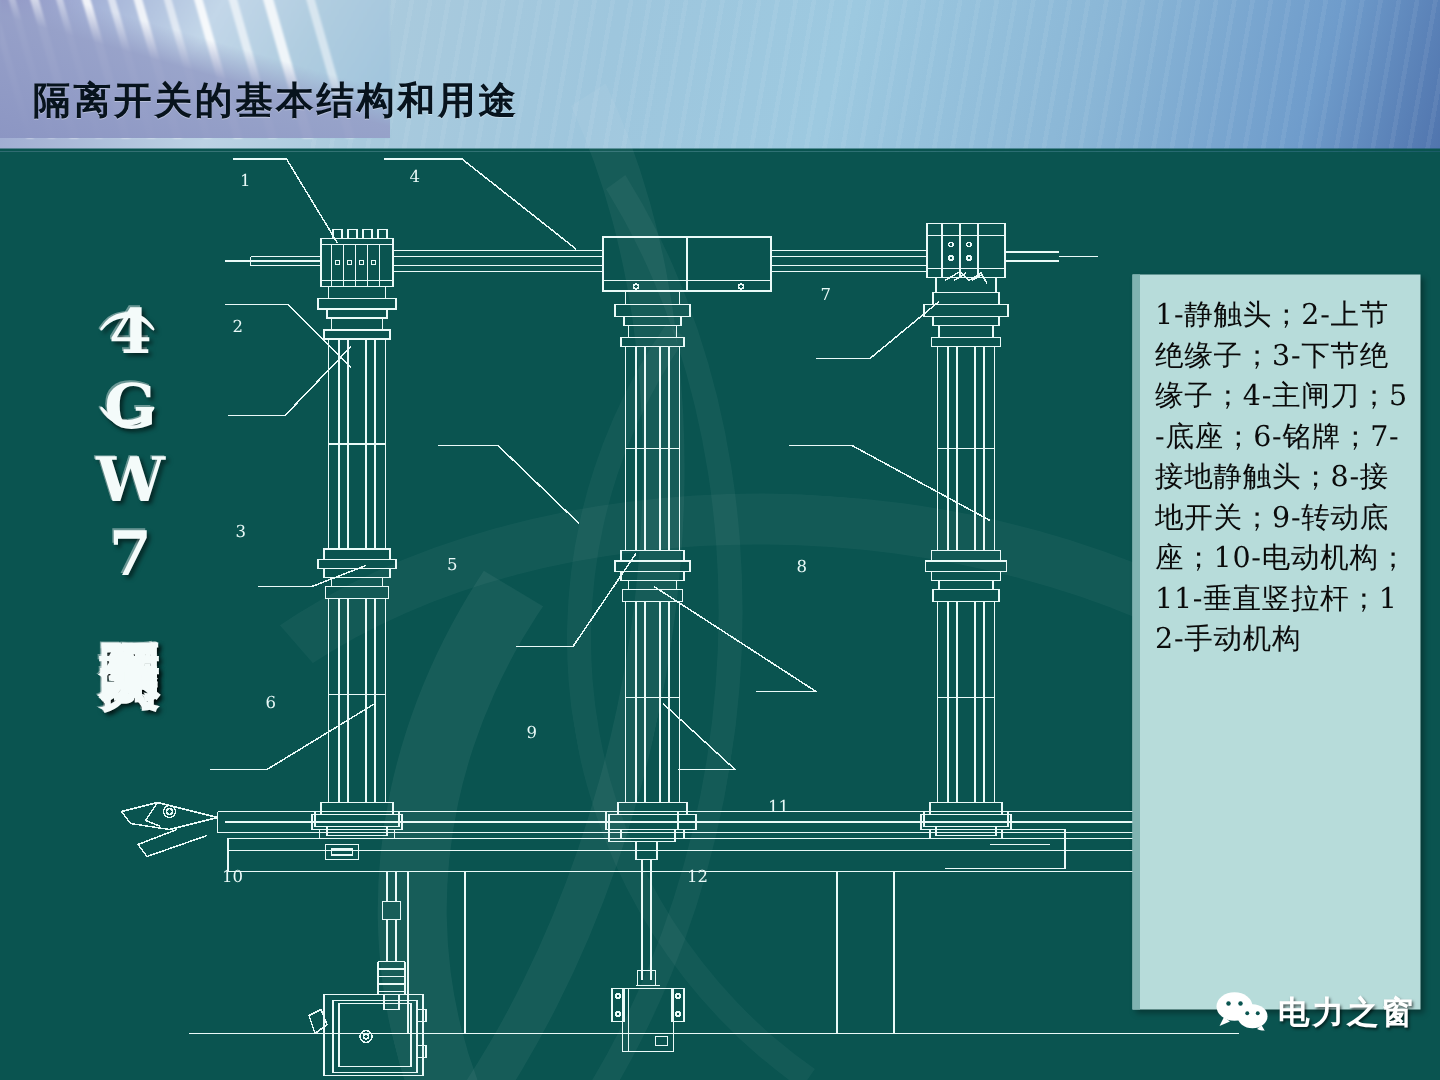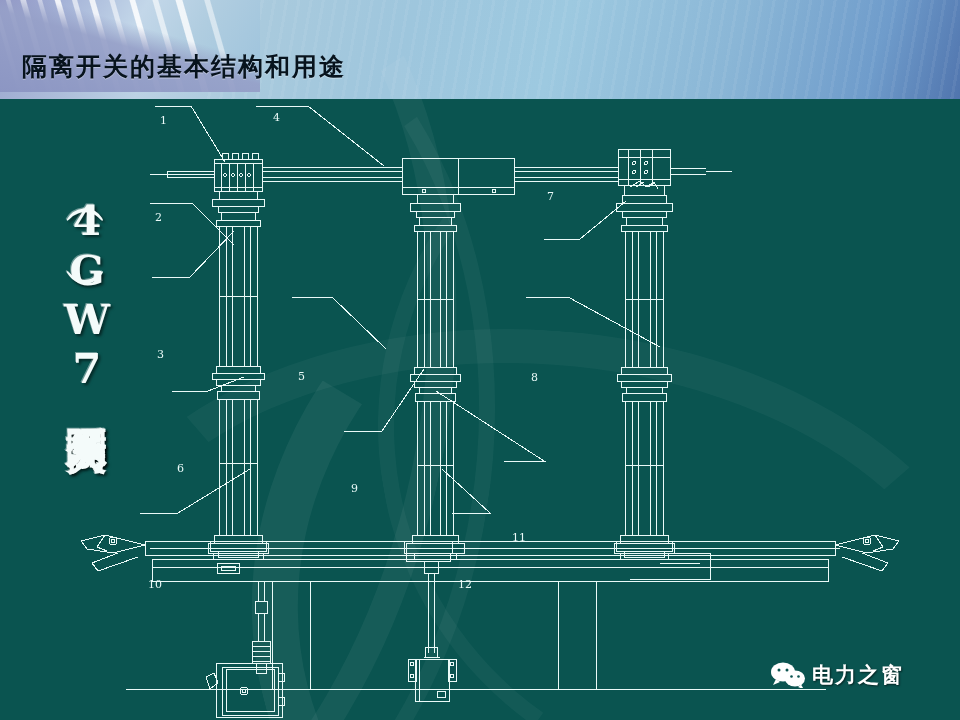--- a/index.html
+++ b/index.html
@@ -92,21 +92,21 @@
     box-sizing:border-box;
     padding:14px 8px 8px 10px;
   }
   .legend-text{
     font-family:"DejaVu Serif","Liberation Serif",serif;
     font-size:19px;line-height:1.42;color:#0b0b0b;letter-spacing:.5px;
     word-break:break-all;
   }
 
   
-  .watermark{position:absolute;left:770px;top:661px;display:flex;align-items:center;gap:6px;}
+  .watermark{position:absolute;left:810px;top:661px;display:flex;align-items:flex-start;gap:6px;}
   .wm-text{
     font-family:"DejaVu Serif","Liberation Serif",serif;
     font-size:21px;font-weight:700;color:#ffffff;letter-spacing:2px;
     text-shadow:1px 1px 2px rgba(0,0,0,.6);
   }
 
   
   .drawing{position:absolute;left:0;top:101px;width:960px;height:619px;}
   .drawing svg{display:block;}
   .lbl{font-family:"DejaVu Serif","Liberation Serif",serif;font-size:11px;fill:#eafaf8;}
@@ -350,20 +350,23 @@
         <text class="lbl" x="547" y="99">7</text>
         <text class="lbl" x="531" y="280">8</text>
         <text class="lbl" x="351" y="391">9</text>
         <text class="lbl" x="148" y="487">10</text>
         <text class="lbl" x="512" y="440">11</text>
         <text class="lbl" x="458" y="487">12</text>
       </g>
     </svg>
   </div>
 
+  <div class="legend">
+    <div class="legend-text">1-静触头；2-上节绝缘子；3-下节绝缘子；4-主闸刀；5-底座；6-铭牌；7-接地静触头；8-接地开关；9-转动底座；10-电动机构；11-垂直竖拉杆；12-手动机构</div>
+  </div>
 
   <div class="watermark">
     <svg width="36" height="26" viewBox="0 0 36 26">
       <g fill="#ffffff">
         <ellipse cx="13" cy="10" rx="12" ry="9.5"></ellipse>
         <path d="M6 17 l-3 6 l7 -3 z"></path>
         <ellipse cx="25" cy="16.5" rx="10" ry="8"></ellipse>
         <path d="M31 22.5 l3 5 l-6 -2.5 z"></path>
       </g>
       <g fill="#0a5450">

